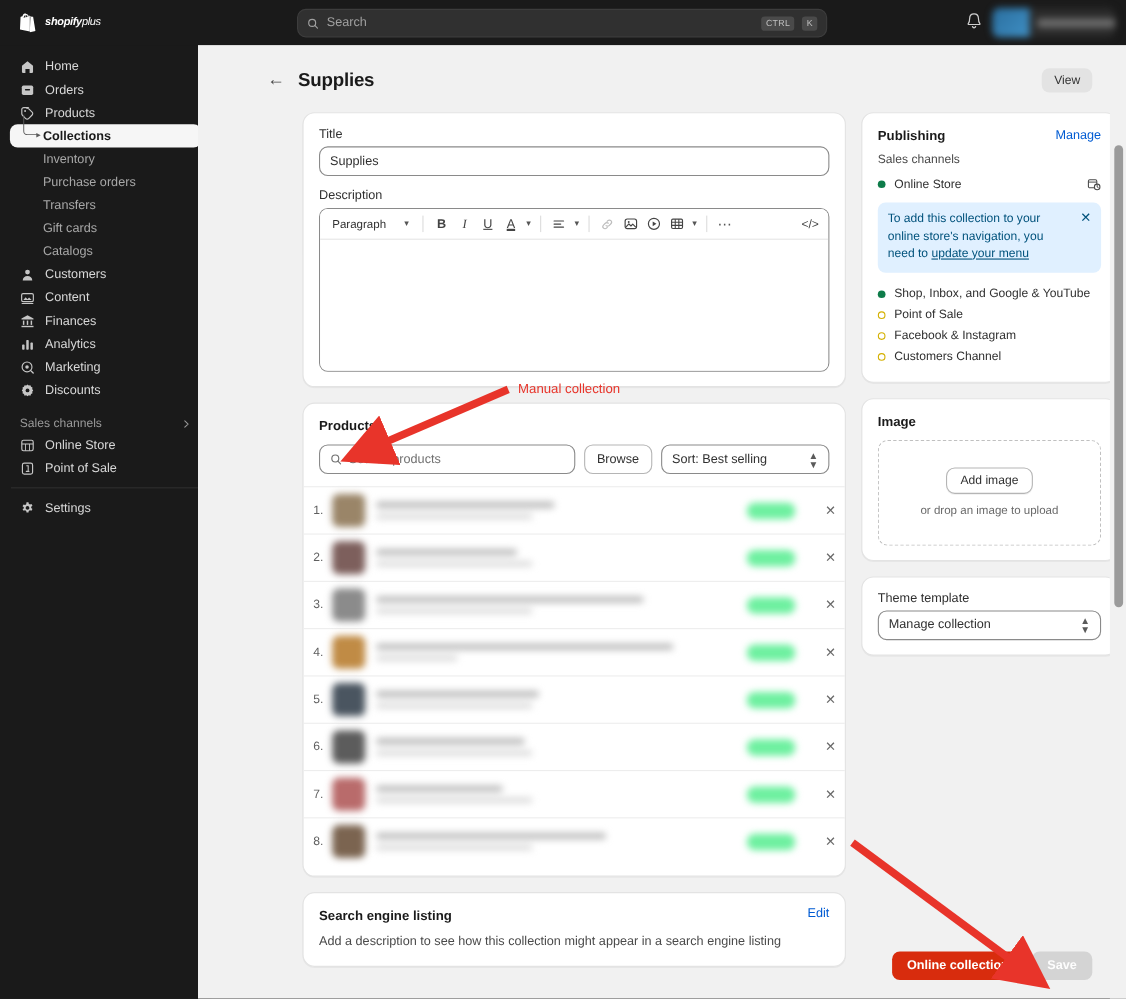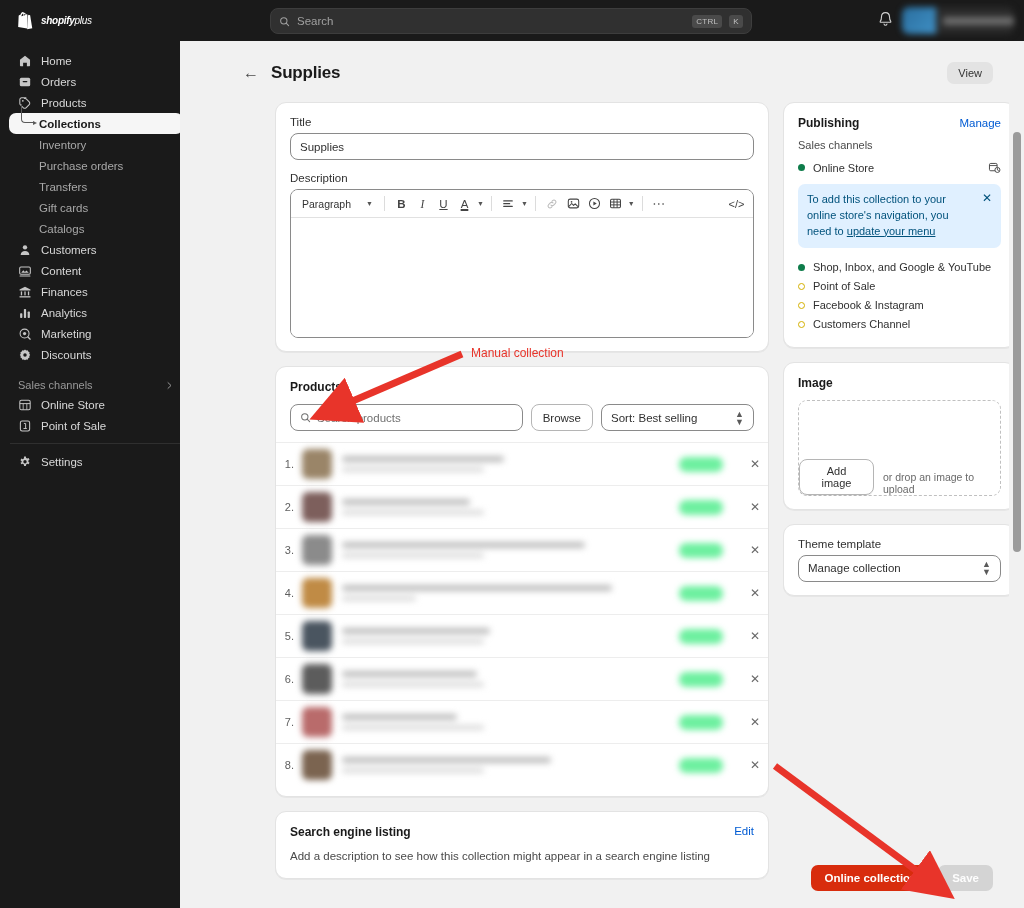--- a/index.html
+++ b/index.html
@@ -180,21 +180,21 @@
     background: #e0f0ff; border-radius: 7px; padding: 8px 9px;
     margin: 7px 0 10px 0; display: flex; gap: 6px; align-items: flex-start;
   }
   .banner .msg { font-size: 11px; color: #00527c; line-height: 1.45; flex: 1; }
   .banner .msg u { cursor: pointer; }
   .banner .x { font-size: 12px; color: #00527c; cursor: pointer; line-height: 1; }
 
   
   .dropzone {
     border: 1.5px dashed #c0c0c0; border-radius: 9px; height: 96px;
-    display: flex; flex-direction: row; align-items: flex-end; justify-content: center; gap: 9px;
+    display: flex; flex-direction: column; align-items: center; justify-content: center; gap: 9px;
   }
   .btn-addimg {
     background: #fff; border: 1px solid #b5b5b5; border-radius: 8px;
     font-size: 11px; color: #303030; padding: 5px 12px; cursor: pointer;
     box-shadow: 0 1px 0 rgba(0,0,0,.05); font-family: "Liberation Sans", sans-serif;
   }
   .drop-hint { font-size: 10.5px; color: #6a6a6a; }
 
   
   .footer-btns {

